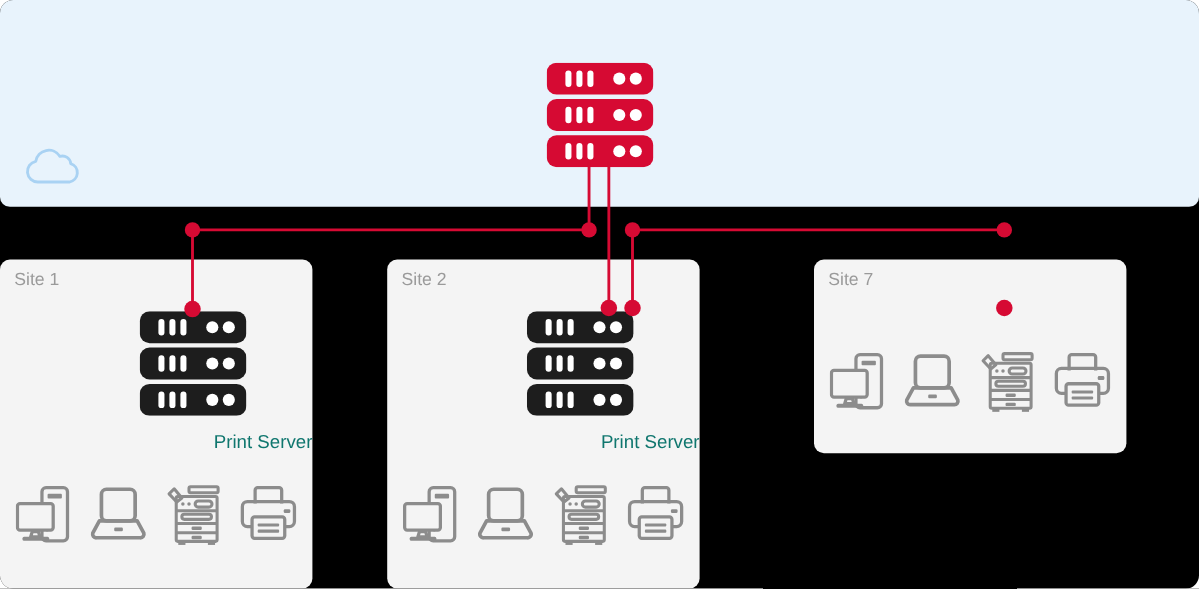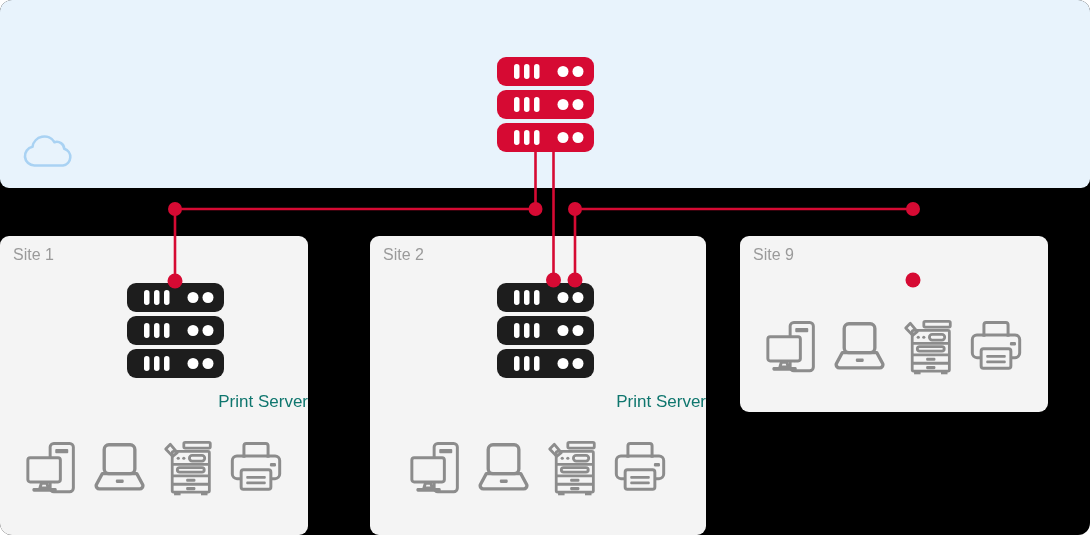--- a/index.html
+++ b/index.html
@@ -21,23 +21,23 @@
   .cloud-panel{
     position:absolute;left:0;top:0;width:1090px;height:188px;
     background:var(--cloud-bg);border-radius:9px;
   }
   .central-label{
     position:absolute;left:445px;top:29px;width:200px;text-align:center;
     font-size:15px;font-weight:bold;color:var(--red);
   }
   .central-server{position:absolute;left:497px;top:57px;color:var(--red);}
   .connections{position:absolute;left:0;top:0;width:1090px;height:535px;z-index:5;pointer-events:none;}
-  .site-panel{position:absolute;top:236px;width:308px;background:var(--panel-bg);border-radius:9px;}
+  .site-panel{position:absolute;top:236px;width:284px;background:var(--panel-bg);border-radius:9px;}
   .site-1{left:0;height:299px;}
-  .site-2{left:370px;height:299px;padding-left:28px;}
+  .site-2{left:352px;height:299px;}
   .site-3{left:740px;height:176px;}
   .site-label{position:absolute;left:13px;top:10px;font-size:16px;color:var(--label-gray);}
   .site-server{position:absolute;left:127px;top:47px;color:var(--server-black);}
   .ps-label{
     position:absolute;left:0;top:156px;width:100%;text-align:right;
     font-size:17px;color:#0f766e;
   }
   .device-row{position:absolute;left:0;width:100%;display:flex;justify-content:center;gap:16px;}
   .site-1 .device-row,.site-2 .device-row{top:203px;}
   .site-3 .device-row{top:82px;}
@@ -215,21 +215,21 @@
         </span>
       <span class="dev">
           <svg viewBox="0 0 56 60">
             <use href="#sym-printer"></use>
           </svg>
         </span>
     </div>
   </section>
 
   <section class="site-panel site-3">
-    <div class="site-label">Site 9</div>
+    <div class="site-label">Site 7</div>
     <div class="device-row">
       <span class="dev">
           <svg viewBox="0 0 56 60">
             <use href="#sym-desktop"></use>
           </svg>
         </span>
       <span class="dev">
           <svg viewBox="0 0 56 60">
             <use href="#sym-laptop"></use>
           </svg>

